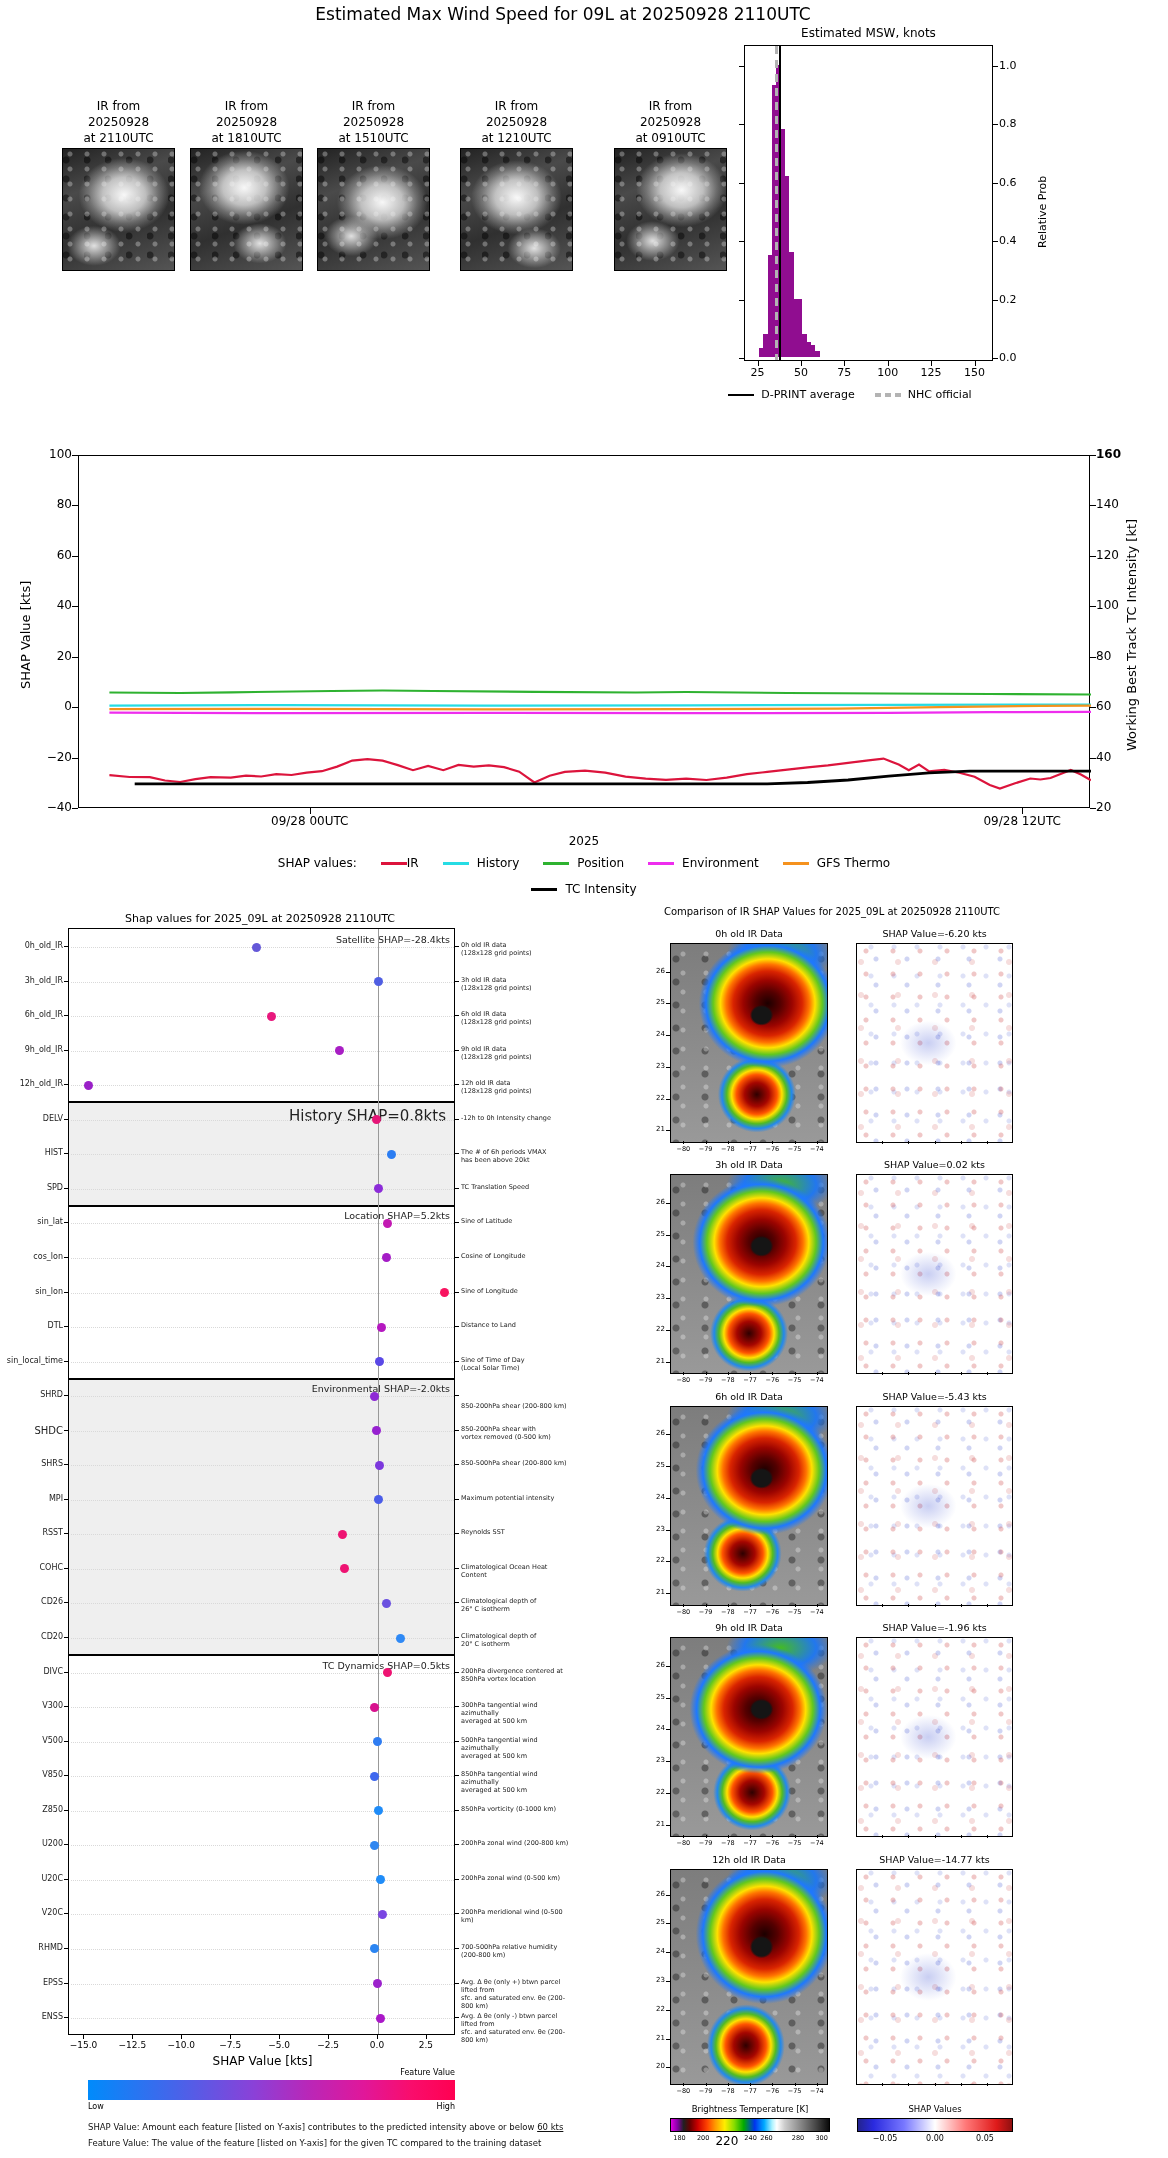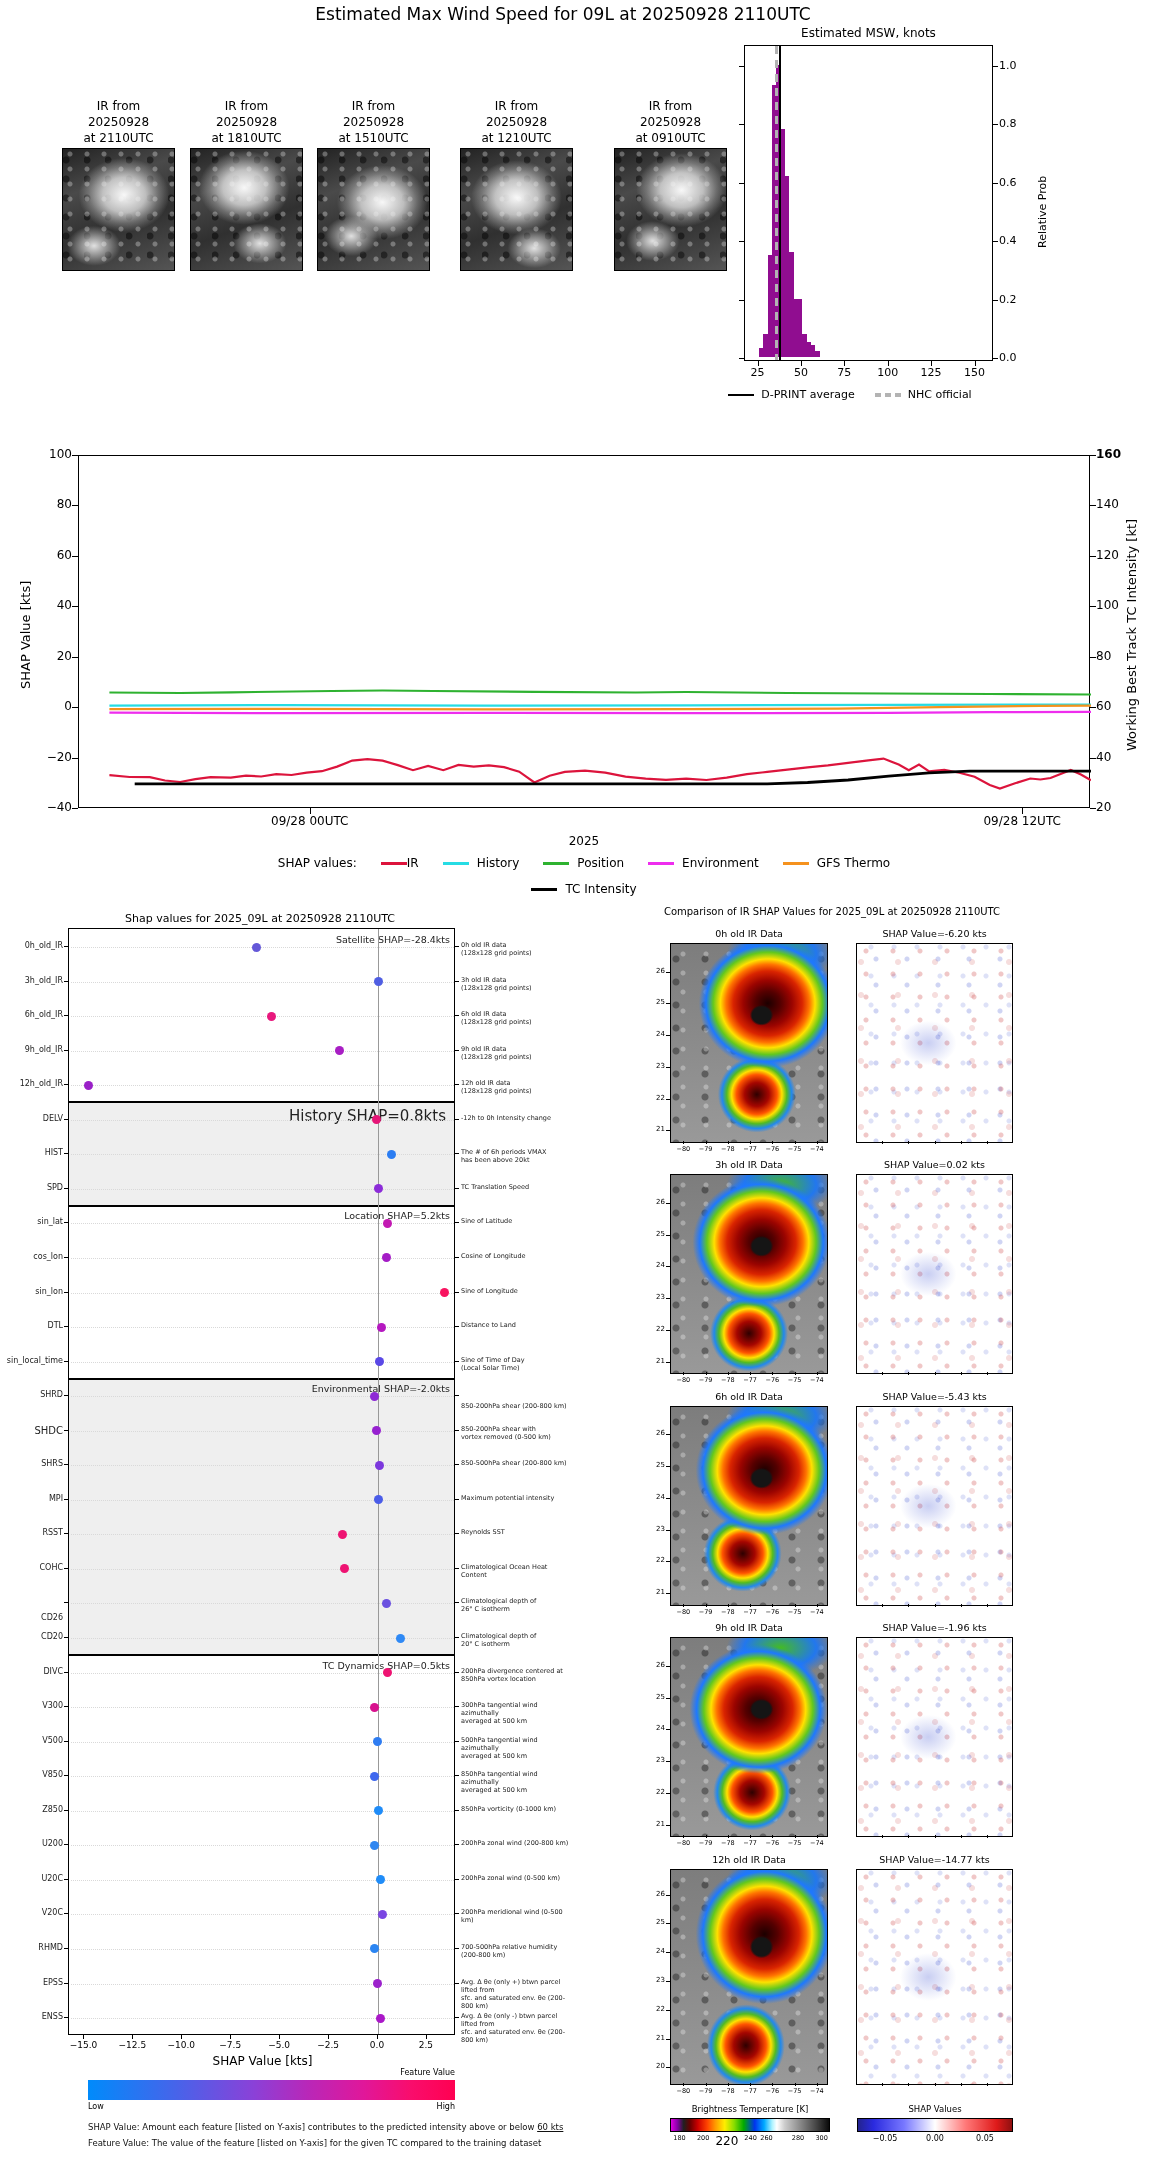--- a/index.html
+++ b/index.html
@@ -571,21 +571,21 @@
     <div style="position: absolute; left: 455px; top: 1498.8px; width: 4px; height: 1px; background: rgb(0, 0, 0);"></div>
     <div style="position: absolute; left: 461px; top: 1493.8px; width: 110px; font-size: 6.5px; line-height: 8px; color: rgb(34, 34, 34); white-space: pre-line;">Maximum potential intensity</div>
     <div style="position: absolute; left: 0px; top: 1528.35px; width: 63px; text-align: right; font-size: 8px; color: rgb(34, 34, 34);">RSST</div>
     <div style="position: absolute; left: 64px; top: 1533.35px; width: 4px; height: 1px; background: rgb(0, 0, 0);"></div>
     <div style="position: absolute; left: 455px; top: 1533.35px; width: 4px; height: 1px; background: rgb(0, 0, 0);"></div>
     <div style="position: absolute; left: 461px; top: 1528.35px; width: 110px; font-size: 6.5px; line-height: 8px; color: rgb(34, 34, 34); white-space: pre-line;">Reynolds SST</div>
     <div style="position: absolute; left: 0px; top: 1562.9px; width: 63px; text-align: right; font-size: 8px; color: rgb(34, 34, 34);">COHC</div>
     <div style="position: absolute; left: 64px; top: 1567.9px; width: 4px; height: 1px; background: rgb(0, 0, 0);"></div>
     <div style="position: absolute; left: 455px; top: 1567.9px; width: 4px; height: 1px; background: rgb(0, 0, 0);"></div>
     <div style="position: absolute; left: 461px; top: 1562.9px; width: 110px; font-size: 6.5px; line-height: 8px; color: rgb(34, 34, 34); white-space: pre-line;">Climatological Ocean Heat Content</div>
-    <div style="position: absolute; left: 0px; top: 1597.45px; width: 63px; text-align: right; font-size: 8px; color: rgb(34, 34, 34); margin-top: 16px;">CD26</div>
+    <div style="position: absolute; left: 0px; top: 1597.45px; width: 63px; text-align: right; font-size: 8px; color: rgb(34, 34, 34);">CD26</div>
     <div style="position: absolute; left: 64px; top: 1602.45px; width: 4px; height: 1px; background: rgb(0, 0, 0);"></div>
     <div style="position: absolute; left: 455px; top: 1602.45px; width: 4px; height: 1px; background: rgb(0, 0, 0);"></div>
     <div style="position: absolute; left: 461px; top: 1597.45px; width: 110px; font-size: 6.5px; line-height: 8px; color: rgb(34, 34, 34); white-space: pre-line;">Climatological depth of
 26° C isotherm</div>
     <div style="position: absolute; left: 0px; top: 1632px; width: 63px; text-align: right; font-size: 8px; color: rgb(34, 34, 34);">CD20</div>
     <div style="position: absolute; left: 64px; top: 1637px; width: 4px; height: 1px; background: rgb(0, 0, 0);"></div>
     <div style="position: absolute; left: 455px; top: 1637px; width: 4px; height: 1px; background: rgb(0, 0, 0);"></div>
     <div style="position: absolute; left: 461px; top: 1632px; width: 110px; font-size: 6.5px; line-height: 8px; color: rgb(34, 34, 34); white-space: pre-line;">Climatological depth of
 20° C isotherm</div>
     <div style="position: absolute; left: 0px; top: 1666.55px; width: 63px; text-align: right; font-size: 8px; color: rgb(34, 34, 34);">DIVC</div>

